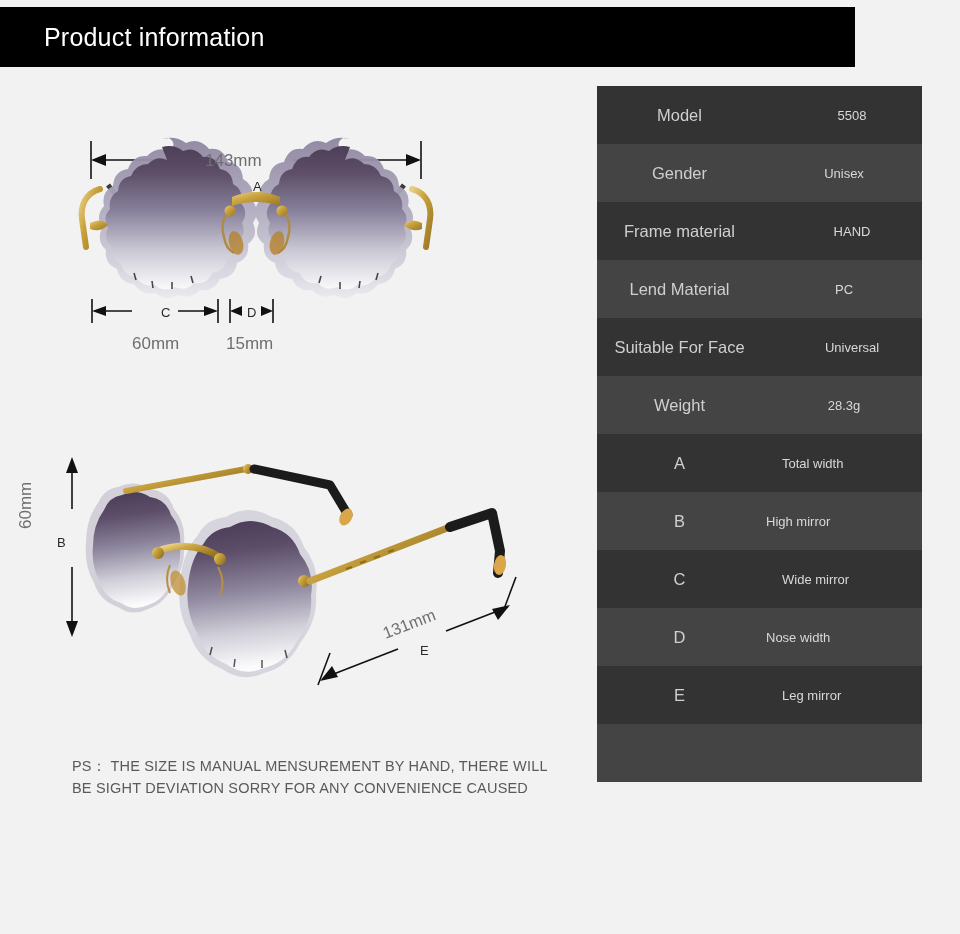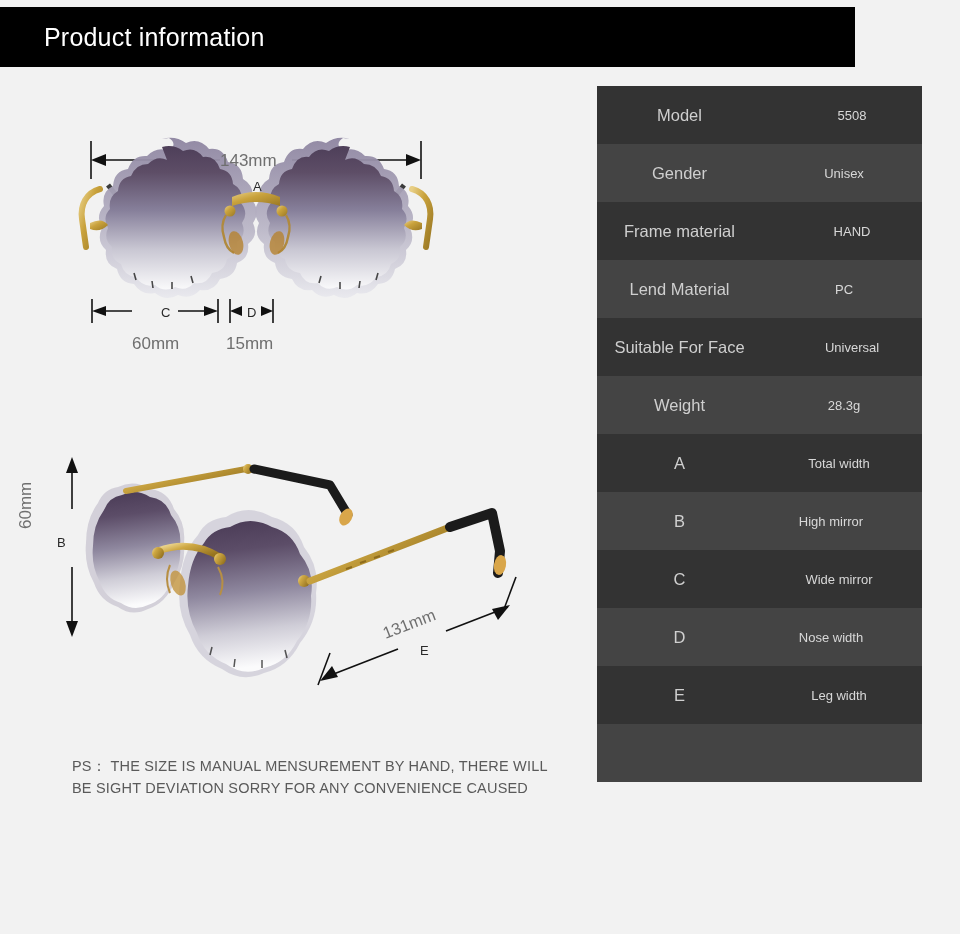--- a/index.html
+++ b/index.html
@@ -54,38 +54,38 @@
   .spec-row.blank { height: 58px; background: #444444; }
   .spec-key {
     flex: 0 0 52%; text-align: center; color: #cfcfcf; font-size: 16.5px;
     white-space: nowrap; padding-right: 4px;
   }
   .spec-val {
     flex: 1; text-align: center; color: #d8d8d8; font-size: 13px;
     white-space: nowrap;
   }
   .spec-row.letterrow .spec-key { color: #d0d0d0; }
-  .spec-row.letterrow .spec-val { text-align: center; padding-right: 26px; }
+  .spec-row.letterrow .spec-val { text-align: left; padding-right: 26px; }
 
   svg { display: block; overflow: visible; }
 </style>
 </head>
 <body>
 
 <div id="page">
 
   <div class="header-bar">
     <div class="header-title">Product information</div>
   </div>
 
   <div class="left-col">
 
     <div class="fig-top">
 
-      <div class="dim-text" style="left:160px; top:24px;">143mm</div>
+      <div class="dim-text" style="left:145px; top:24px;">143mm</div>
       <div class="dim-letter" style="left:193px; top:52px;">A</div>
 
       <svg width="420" height="200" viewBox="0 0 420 200">
         <defs>
           <linearGradient id="lensGrad" x1="0" y1="0" x2="0" y2="1">
             <stop offset="0%" stop-color="#4e3f59"></stop>
             <stop offset="18%" stop-color="#5d4d66"></stop>
             <stop offset="45%" stop-color="#87809b"></stop>
             <stop offset="72%" stop-color="#c9c7d3"></stop>
             <stop offset="100%" stop-color="#fafafb"></stop>
@@ -338,18 +338,18 @@
       <div class="spec-row odd letterrow">
         <div class="spec-key">C</div>
         <div class="spec-val">Wide mirror</div>
       </div>
       <div class="spec-row even letterrow">
         <div class="spec-key">D</div>
         <div class="spec-val">Nose width</div>
       </div>
       <div class="spec-row odd letterrow">
         <div class="spec-key">E</div>
-        <div class="spec-val">Leg width</div>
+        <div class="spec-val">Leg mirror</div>
       </div>
       <div class="spec-row even blank"></div>
     </div>
 
 </div>
 
 </body></html>

